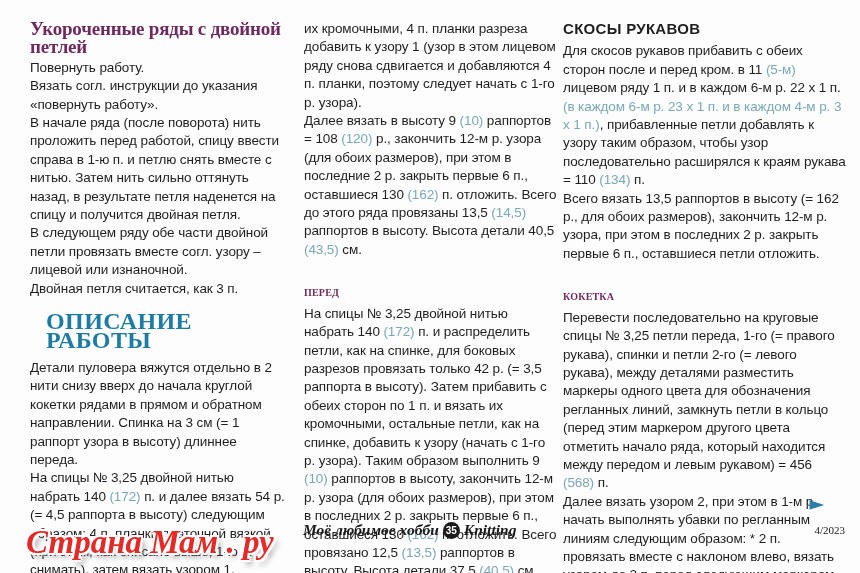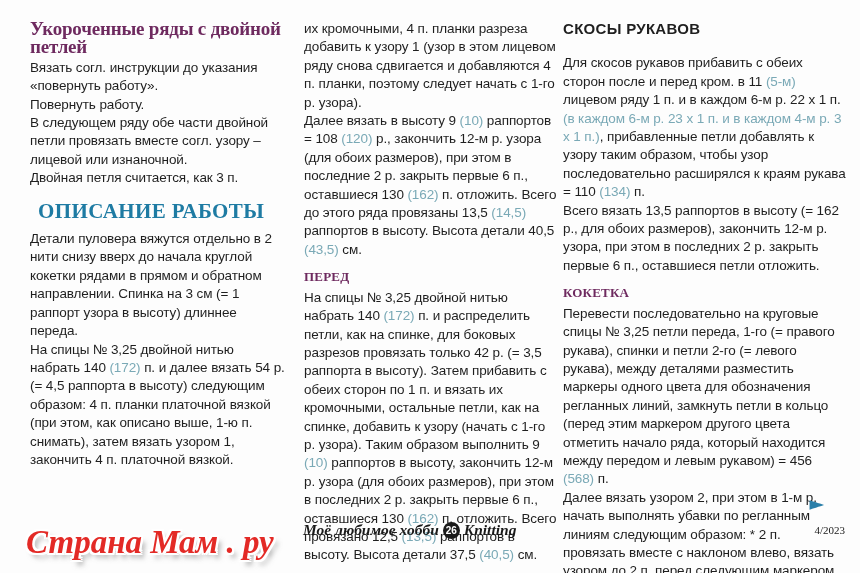--- a/index.html
+++ b/index.html
@@ -16,32 +16,32 @@
   .col2{left:304px;width:255px;}
   .col3{left:563px;width:283px;}
   p{margin:0;}
   .num{color:var(--teal_num,#7aa9b6);}
   .h-plum{
     font-family:"Liberation Serif",serif;
     color:var(--plum,#6e2a5f);
     font-weight:bold;margin:0 0 2px 0;
   }
   .h-sm{font-size:19px;letter-spacing:-0.2px;}
-  .h-sub{font-size:13px;margin-top:9px;letter-spacing:.2px;}
+  .h-sub{font-size:10px;margin-top:25px;letter-spacing:.2px;}
   .h-teal{
     font-family:"Liberation Serif",serif;
     color:var(--teal_heading,#1e7ba3);
-    font-weight:bold;font-size:21px;letter-spacing:.4px;
-    margin:14px 0 10px 8px;
+    font-weight:bold;font-size:24px;letter-spacing:.4px;
+    margin:14px 0 10px 16px;
   }
   .h-sans{
     font-family:"Liberation Sans",sans-serif;
     color:var(--body_text,#1f1f1f);
     font-weight:bold;font-size:15px;letter-spacing:.3px;
-    margin:0 0 16px 0;
+    margin:0 0 4px 0;
   }
   .arrow{
     position:absolute;right:36px;top:494px;
     font-family:"DejaVu Sans",sans-serif;
     color:var(--arrow_blue,#2a7fa9);font-size:19px;line-height:19px;
   }
   .watermark{
     position:absolute;left:26px;top:524px;
     font-family:"Liberation Serif",serif;
     font-style:italic;font-weight:bold;font-size:33px;
@@ -72,22 +72,23 @@
     font-size:11px;color:var(--footer_text,#1a1a1a);
   }
 </style>
 </head>
 <body>
 
 <div class="page">
 
   <div class="col col1">
     <h3 class="h-plum h-sm">Укороченные ряды с двойной петлей</h3>
+    <p><span>Повернуть работу.</span></p>
     <p><span>Вязать согл. инструкции до указания «повернуть работу».</span></p>
-    <p><span>Повернуть работу.</span></p>
+    <p><span>В начале ряда (после поворота) нить проложить перед работой, спицу ввести справа в 1-ю п. и петлю снять вместе с нитью. Затем нить сильно оттянуть назад, в результате петля наденется на спицу и получится двойная петля.</span></p>
     <p><span>В следующем ряду обе части двойной петли провязать вместе согл. узору – лицевой или изнаночной.</span></p>
     <p><span>Двойная петля считается, как 3 п.</span></p>
     <h1 class="h-teal">ОПИСАНИЕ РАБОТЫ</h1>
     <p><span>Детали пуловера вяжутся отдельно в 2 нити снизу вверх до начала круглой кокетки рядами в прямом и обратном направлении. Спинка на 3 см (= 1 раппорт узора в высоту) длиннее переда.</span></p>
     <p><span>На спицы № 3,25 двойной нитью набрать 140 </span><span class="num">(172)</span><span> п. и далее вязать 54 р. (= 4,5 раппорта в высоту) следующим образом: 4 п. планки платочной вязкой (при этом, как описано выше, 1-ю п. снимать), затем вязать узором 1, закончить 4 п. платочной вязкой.</span></p>
 
   </div>
 
   <div class="col col2">
     <p><span>их кромочными, 4 п. планки разреза добавить к узору 1 (узор в этом лицевом ряду снова сдвигается и добавляются 4 п. планки, поэтому следует начать с 1-го р. узора).</span></p>
@@ -106,19 +107,19 @@
     <p><span>Далее вязать узором 2, при этом в 1-м р. начать выполнять убавки по регланным линиям следующим образом: * 2 п. провязать вместе с наклоном влево, вязать узором до 2 п. перед следующим маркером, 2 п. провязать вместе лицевой, маркер переснять *, повторить от * до * еще 3 раза.</span></p>
 
   </div>
 
   <span class="arrow">►</span>
 
   <div class="watermark">Страна Мам . ру</div>
 
   <div class="footer-center">
     <span>Моё любимое хобби</span>
-    <span class="badge">26</span>
+    <span class="badge">35</span>
     <span>Knitting</span>
   </div>
 
   <div class="issue">4/2023</div>
 
 </div>
 
 </body></html>

